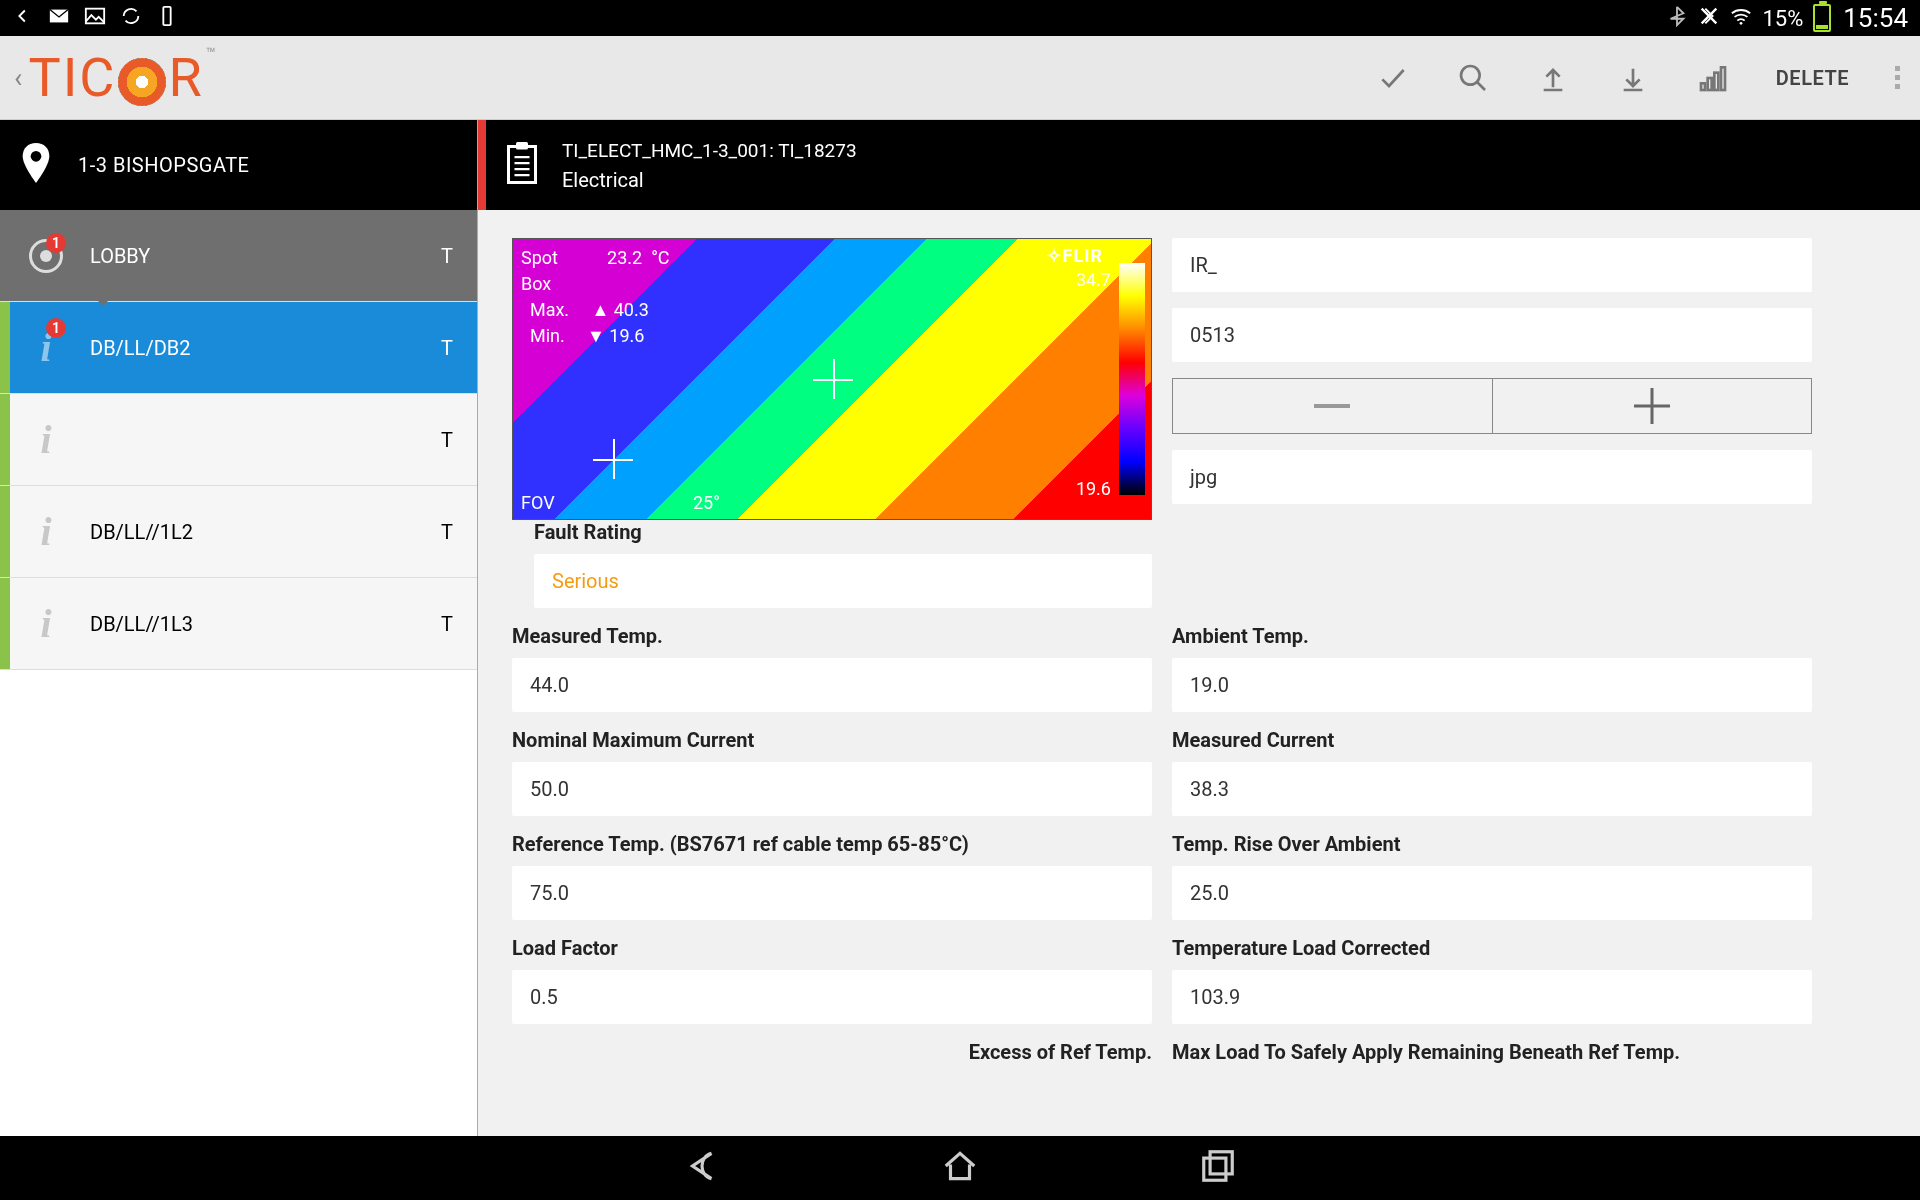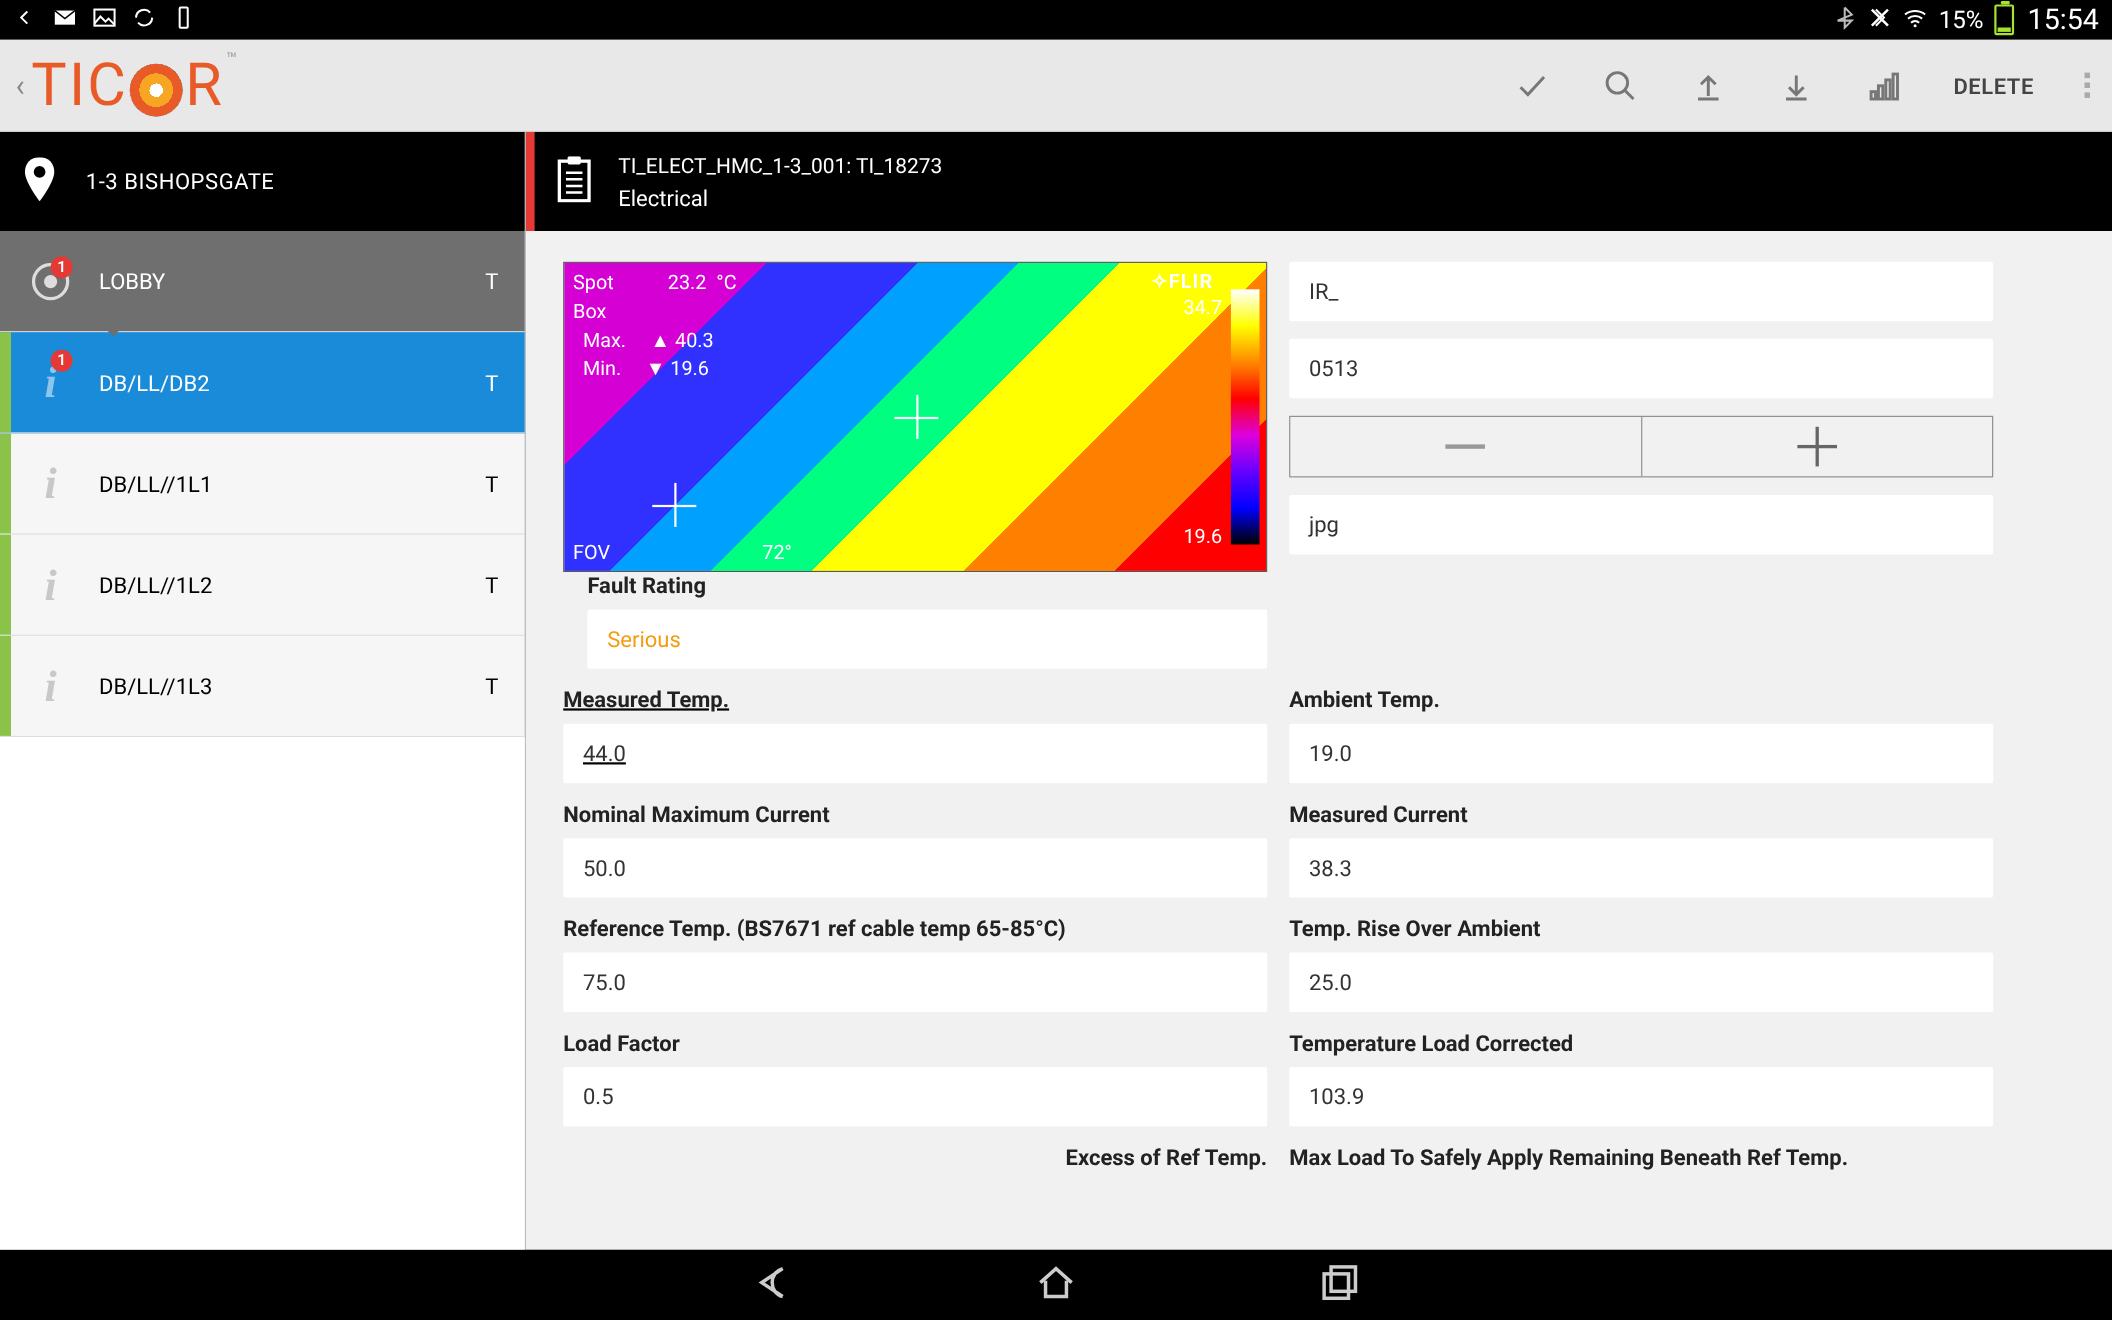--- a/index.html
+++ b/index.html
@@ -224,21 +224,20 @@
           <span class="badge">1</span>
         </span>
       <span class="label">DB/LL/DB2</span>
       <span class="type">T</span>
     </div>
     <div class="row child">
       <span class="accent green"></span>
       <span class="ico-col">
           <span class="info-i">i</span>
         </span>
-      <span class="label">DB/LL//1L1</span>
       <span class="type">T</span>
     </div>
     <div class="row child">
       <span class="accent green"></span>
       <span class="ico-col">
           <span class="info-i">i</span>
         </span>
       <span class="label">DB/LL//1L2</span>
       <span class="type">T</span>
     </div>
@@ -274,21 +273,21 @@
             <span>Spot</span>&nbsp;&nbsp;&nbsp;&nbsp;&nbsp;&nbsp;&nbsp;&nbsp;&nbsp;&nbsp;&nbsp;<span>23.2</span>&nbsp;&nbsp;<span>°C</span><br>
             <span>Box</span><br>
             &nbsp;&nbsp;<span>Max.</span>&nbsp;&nbsp;&nbsp;&nbsp;&nbsp;▲&nbsp;<span>40.3</span><br>
             &nbsp;&nbsp;<span>Min.</span>&nbsp;&nbsp;&nbsp;&nbsp;&nbsp;▼&nbsp;<span>19.6</span>
           </div>
           <div class="brand">✧<span>FLIR</span></div>
           <div class="scale"></div>
           <div class="scale-top">34.7</div>
           <div class="scale-bot">19.6</div>
           <div class="fov">FOV</div>
-          <div class="ang">72°</div>
+          <div class="ang">25°</div>
           <div class="cross" style="left:300px;top:120px"></div>
           <div class="cross" style="left:80px;top:200px"></div>
         </div>
 
         <div class="rcol" style="grid-row:1;">
           <div class="field">
               <div class="box">IR_</div>
             </div>
         </div>
         <div class="rcol" style="grid-row:2;">
@@ -313,21 +312,21 @@
         </div>
 
         <div class="full" style="grid-row:5;padding-left:22px;">
           <div class="field">
             <label>Fault Rating</label>
             <div class="box orange">Serious</div>
           </div>
         </div>
         <div class="rcol" style="grid-row:5;"></div>
 
-        <div class="full" style="grid-row:6;text-decoration:underline;">
+        <div class="full" style="grid-row:6;">
           <div class="field">
               <label>Measured Temp.</label>
               <div class="box">44.0</div>
             </div>
         </div>
         <div class="rcol" style="grid-row:6;">
           <div class="field">
               <label>Ambient Temp.</label>
               <div class="box">19.0</div>
             </div>

